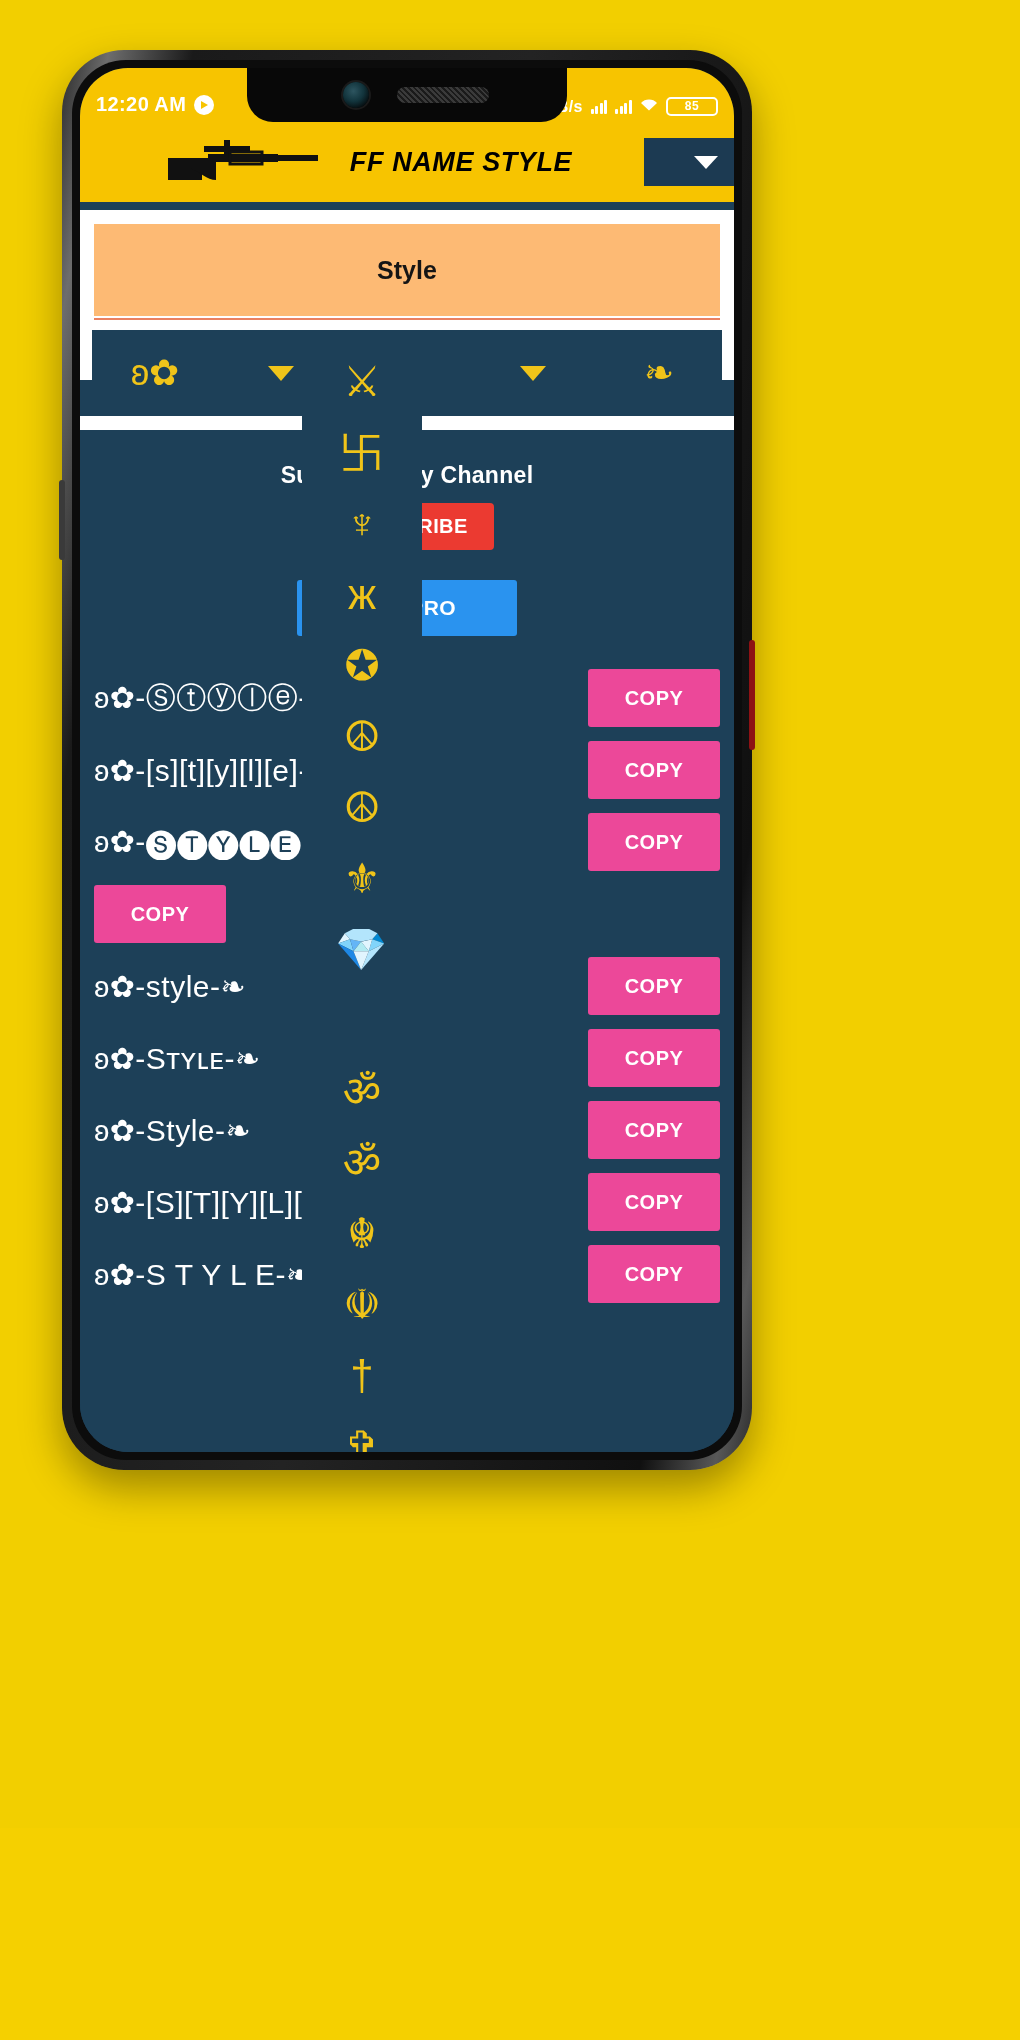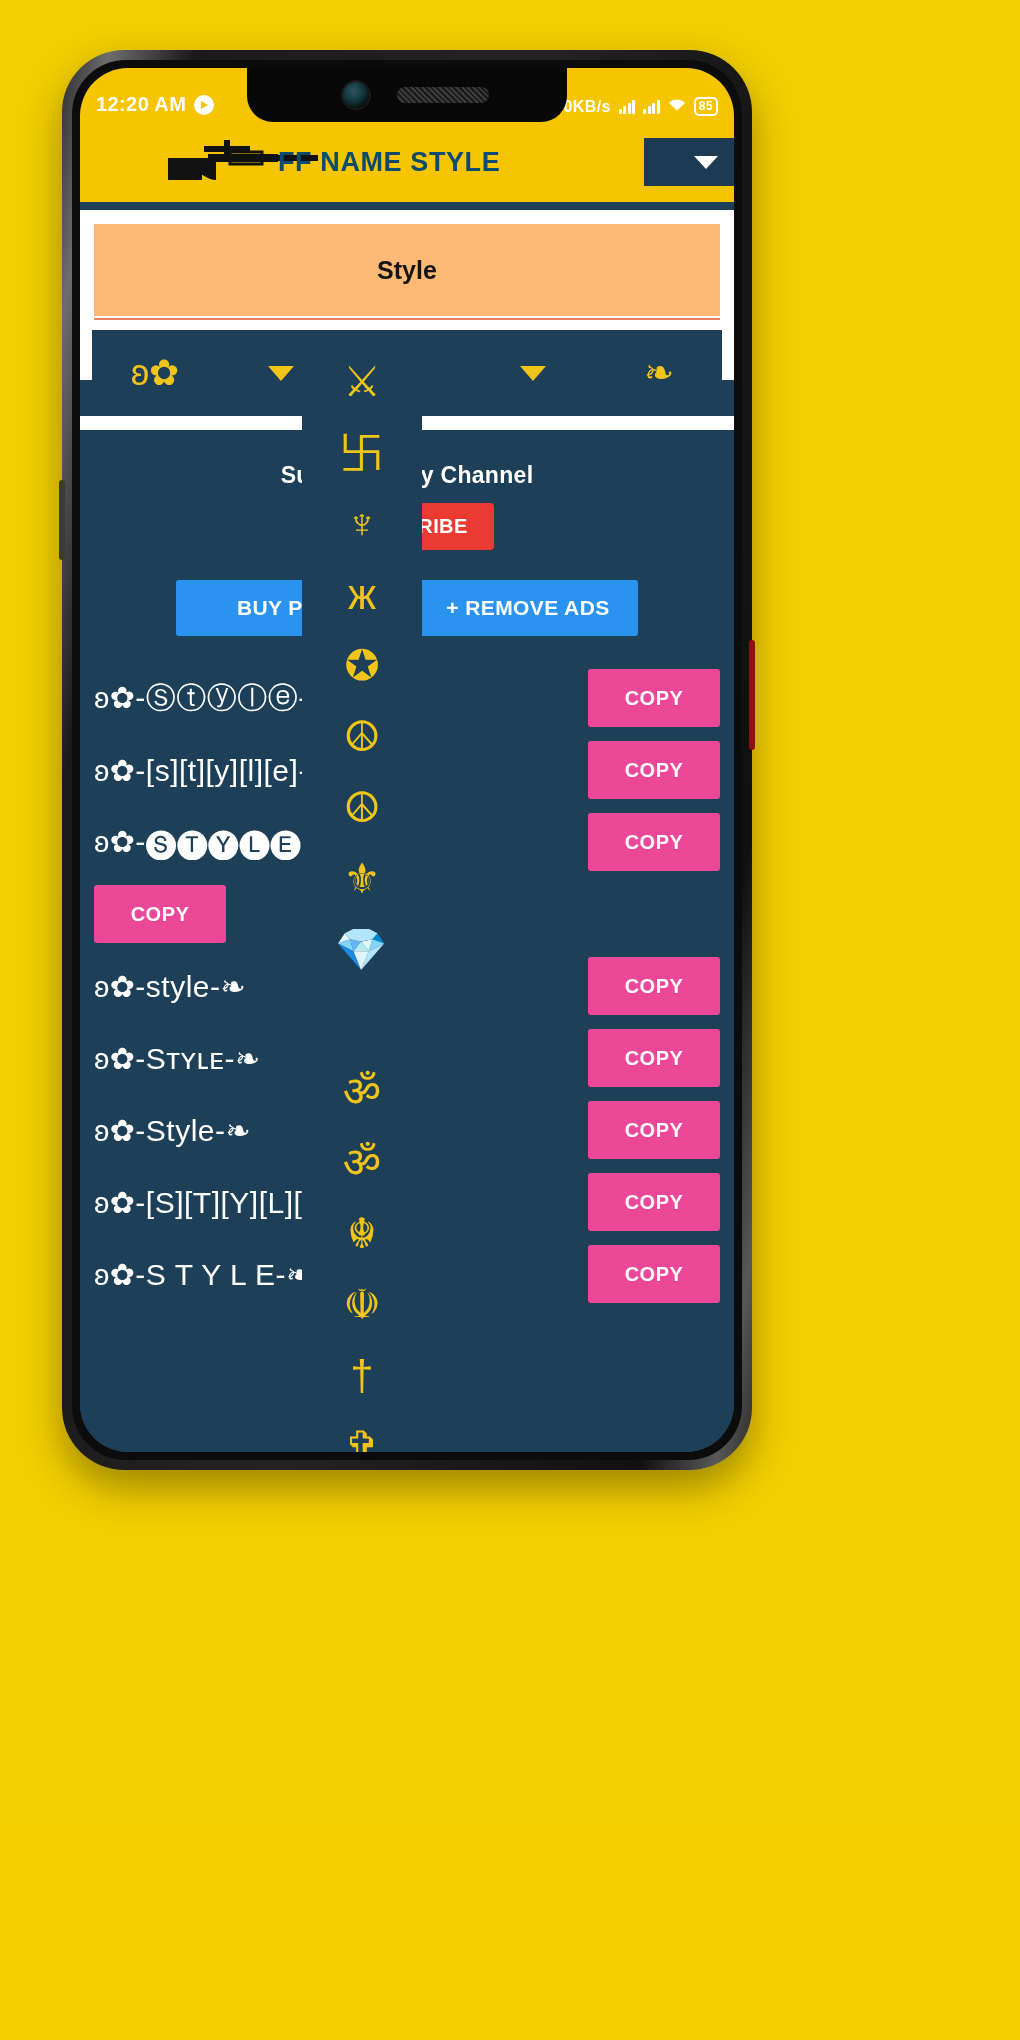--- a/index.html
+++ b/index.html
@@ -52,32 +52,32 @@
   }
   .sb-left{display:flex;align-items:center;gap:8px;white-space:nowrap;}
   .sb-right{display:flex;align-items:center;gap:8px;white-space:nowrap;font-size:16px;}
   .play-badge{width:20px;height:20px;border-radius:50%;background:#fff;
     display:inline-flex;align-items:center;justify-content:center;}
   .play-badge svg{width:10px;height:10px;}
   .sig{display:inline-flex;align-items:flex-end;gap:1.5px;height:15px;}
   .sig i{display:block;width:3px;background:#fff;border-radius:1px;}
   .sig i:nth-child(1){height:5px}.sig i:nth-child(2){height:8px}
   .sig i:nth-child(3){height:11px}.sig i:nth-child(4){height:14px}
-  .batt{border:2px solid #fff;border-radius:5px;padding:0 3px;font-size:12px;
+  .batt{border:2px solid #fff;border-radius:5px;padding:0 17px;font-size:12px;
         font-weight:700;line-height:15px;}
 
   
   .appbar{
     position:absolute;left:0;top:54px;width:100%;height:80px;background:#f7c400;
     display:flex;align-items:center;z-index:20;
   }
   .rifle{margin-left:88px;width:150px;height:44px;}
   .app-title{
-    flex:1;text-align:left;color:#0c4a6e;font-size:27px;font-weight:700;
-    letter-spacing:.6px;margin-left:-40px;
+    flex:1;text-align:center;color:#000000;font-size:27px;font-weight:700;
+    letter-spacing:.6px;margin-left:-40px;font-style:italic;
   }
   .appbar-spinner{
     width:90px;height:48px;margin-right:0px;background:#1c3a52;
     display:flex;align-items:center;justify-content:flex-end;padding-right:16px;
     box-sizing:border-box;
   }
   .caret-white{width:0;height:0;border-left:12px solid transparent;
     border-right:12px solid transparent;border-top:13px solid #ffffff;}
   .appbar-underline{position:absolute;left:0;top:134px;width:100%;height:8px;background:#1d4058;z-index:19;}
 
@@ -237,21 +237,20 @@
         </div>
         <div class="white-strip"></div>
 
         <div class="body">
           <div class="sub-line">Subscribe My Channel</div>
           <div class="sub-btn-wrap">
             <div class="sub-btn">SUBSCRIBE</div>
           </div>
           <div class="promo-row">
             <div class="promo">BUY PRO</div>
-            <div class="promo">+ REMOVE ADS</div>
           </div>
 
           <div class="results" id="results">
               <div class="rrow">
                 <div class="rname">ʚ✿-Ⓢⓣⓨⓛⓔ-❧</div>
                 <div class="copy">COPY</div>
               </div>
               <div class="rrow">
                 <div class="rname">ʚ✿-[s][t][y][l][e]-❧</div>
                 <div class="copy">COPY</div>

